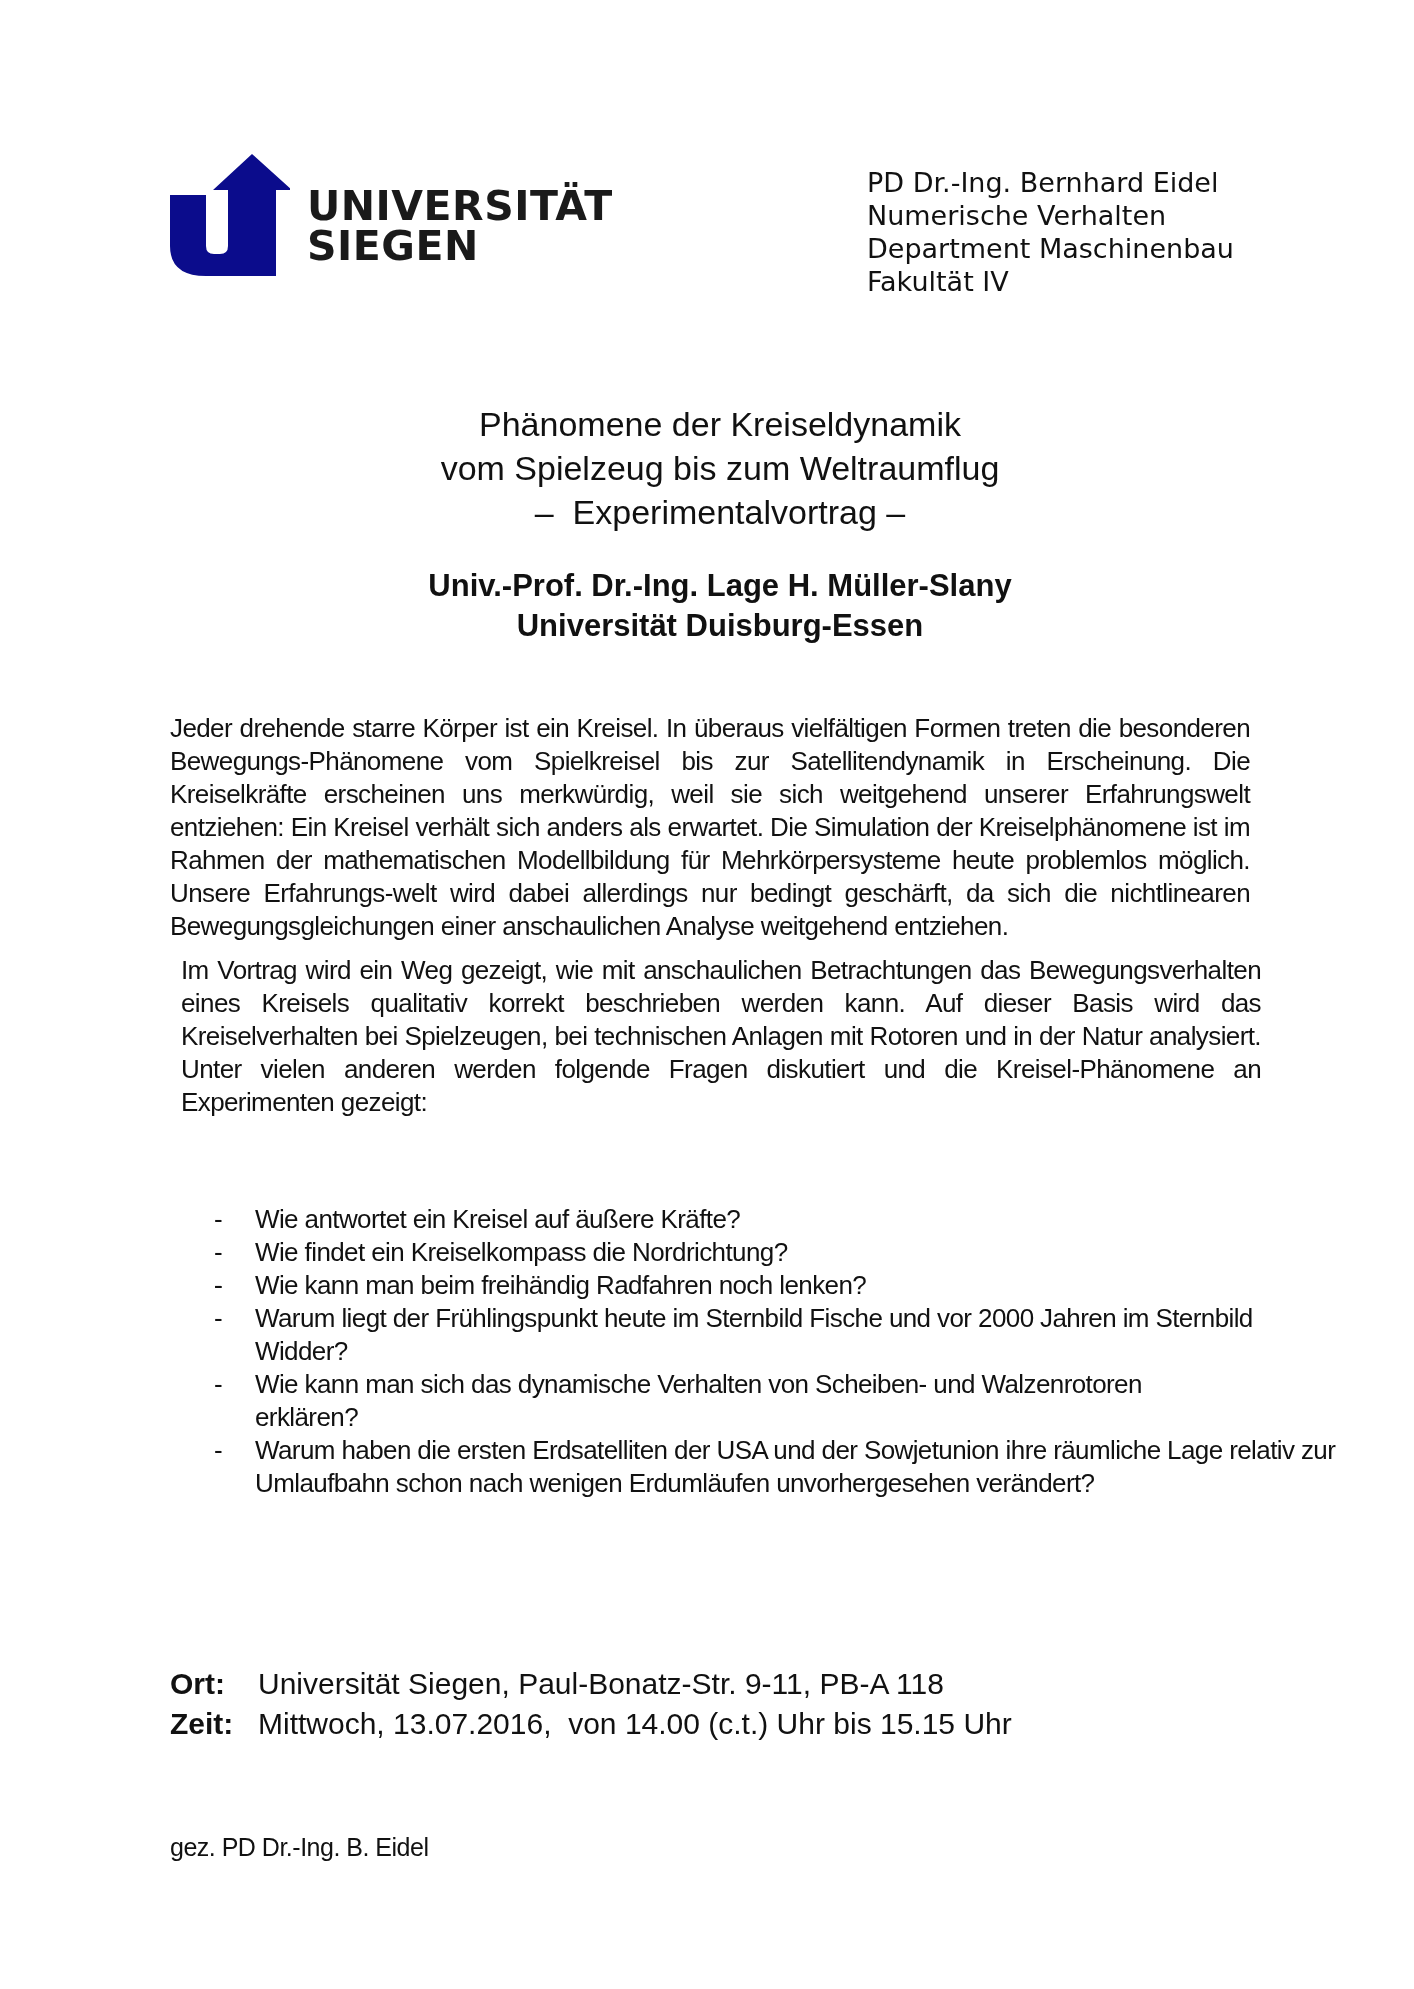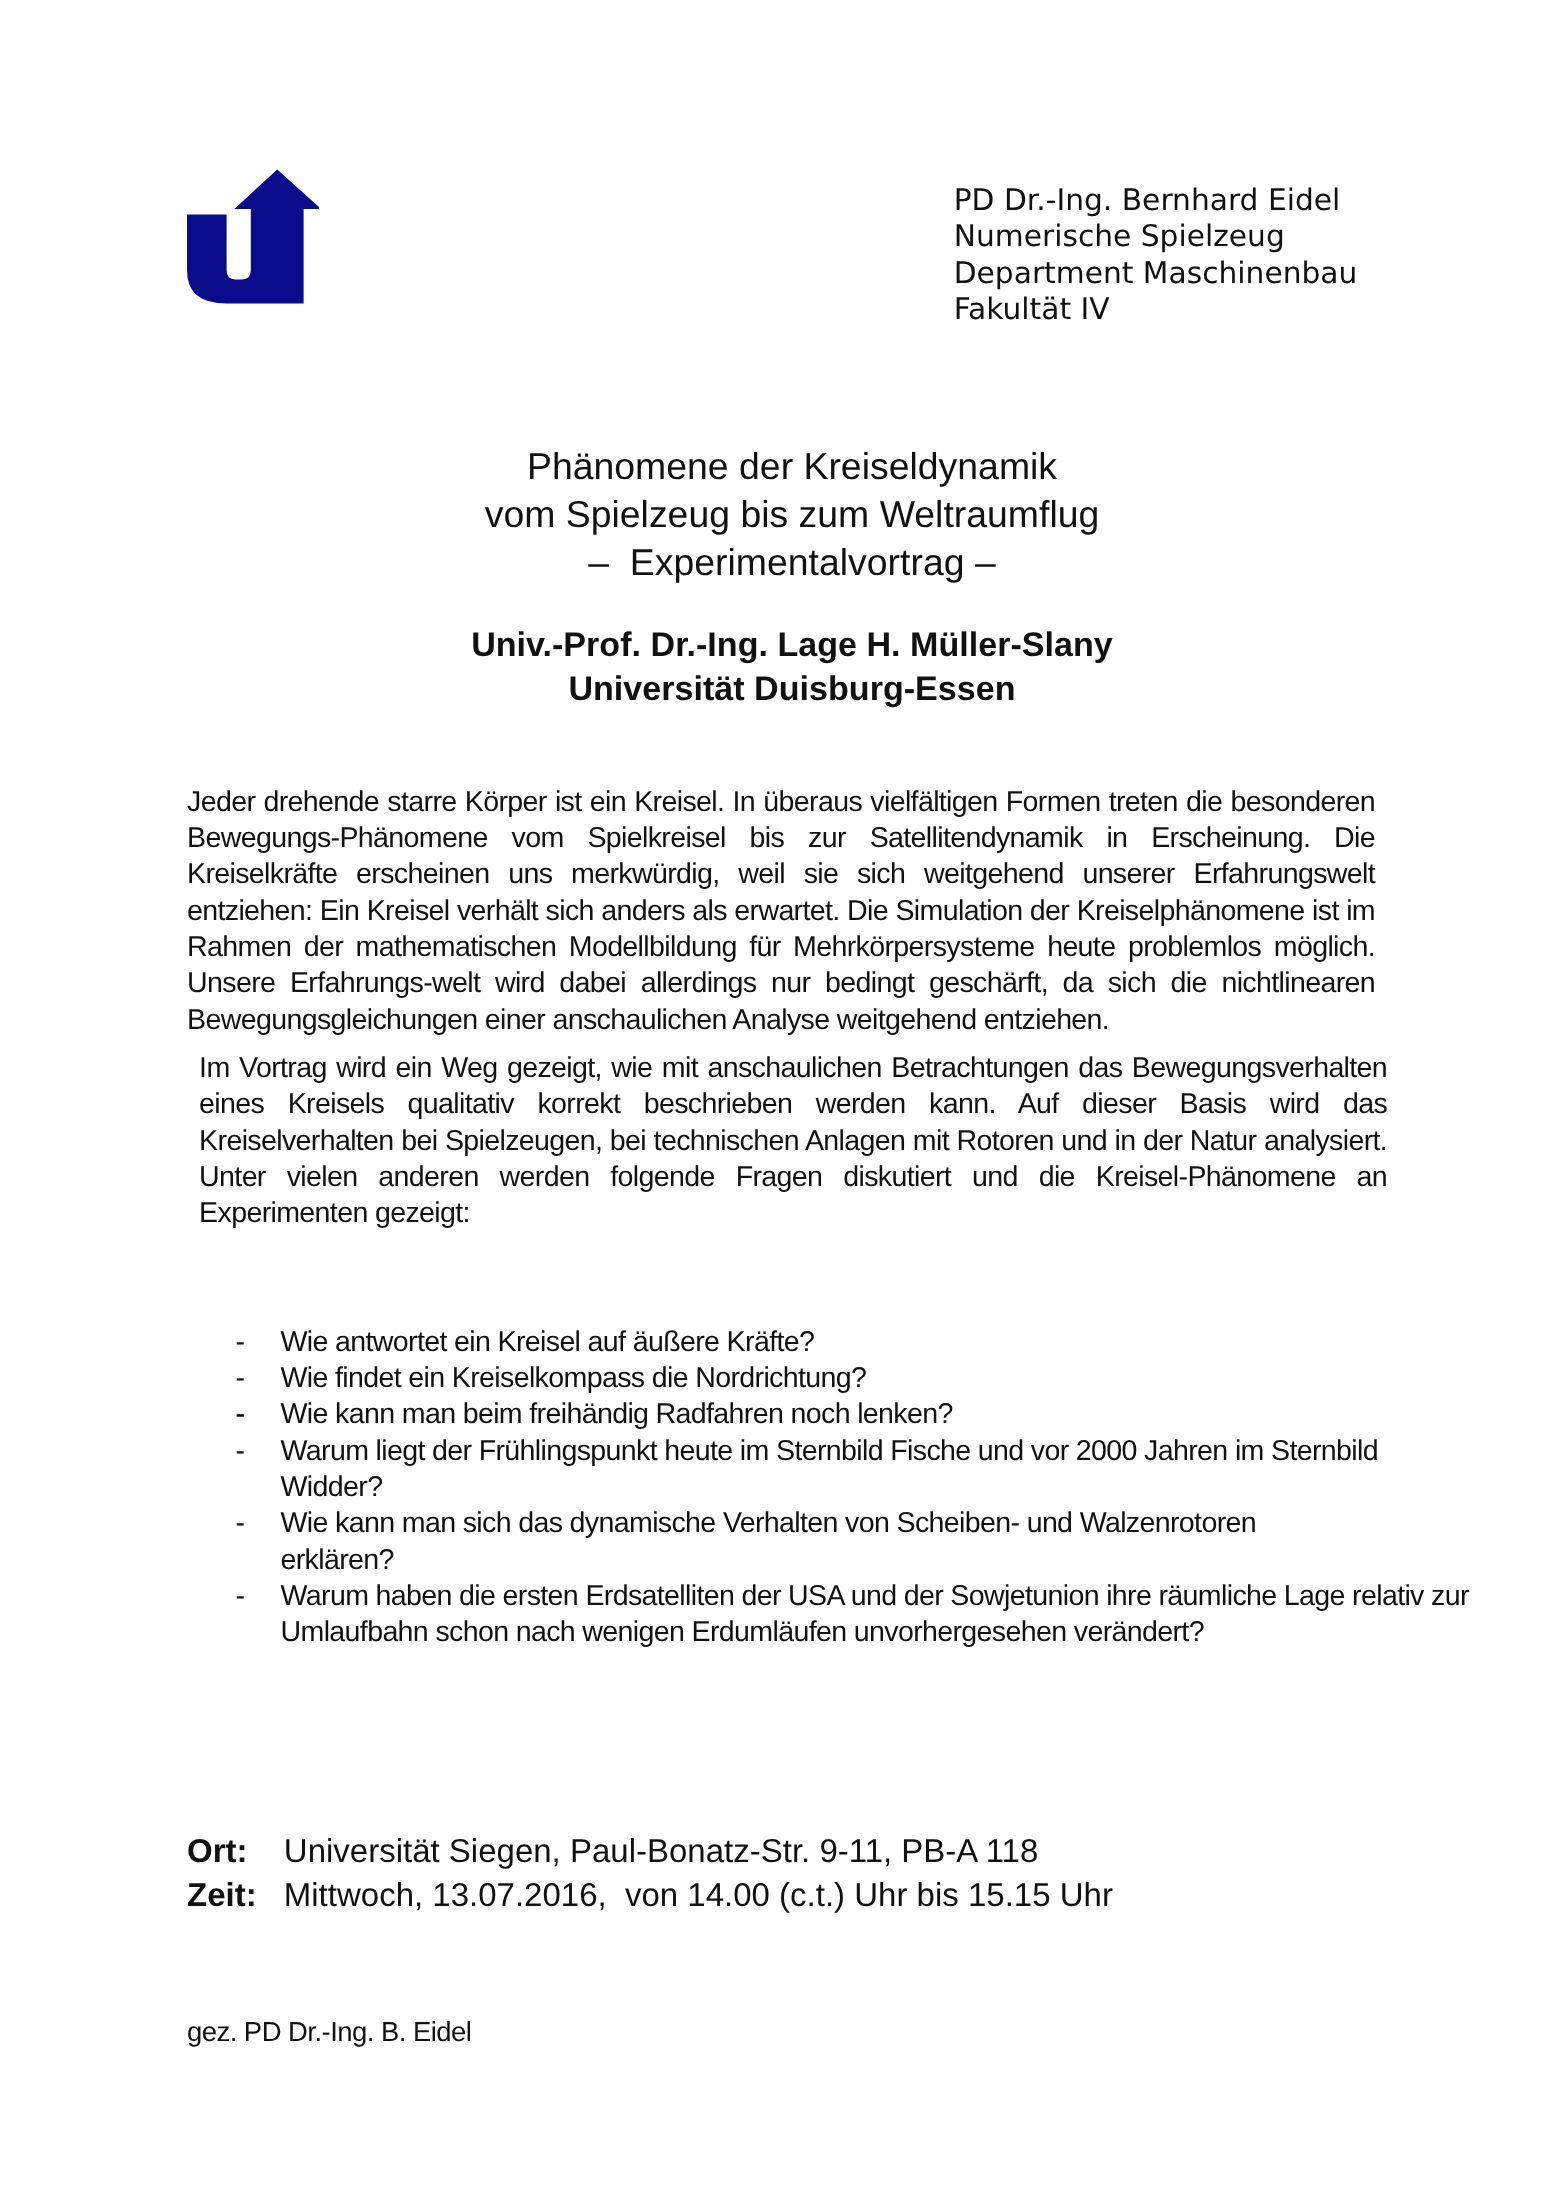--- a/index.html
+++ b/index.html
@@ -53,25 +53,29 @@
       font-size: 25px; line-height: 30px; letter-spacing: -0.5px;
     }
   </style>
 </head>
 <body>
 
 <div class="logo">
   <svg width="120" height="130" viewBox="0 0 120 130">
     <path fill="#0b0c8c" d="M0,45 L36,45 L36,96 Q36,104 44,104 L50,104 Q58,104 58,96 L58,40 L43,40 L82,4 L122,40 L106,40 L106,126 L36,126 Q0,126 0,96 Z"></path>
   </svg>
+  <div class="logo-text">
+    <div>UNIVERSITÄT</div>
+    <div>SIEGEN</div>
+  </div>
 </div>
 
 <div class="sender">
   <div>PD Dr.-Ing. Bernhard Eidel</div>
-  <div>Numerische Spielzeug</div>
+  <div>Numerische Verhalten</div>
   <div>Department Maschinenbau</div>
   <div>Fakultät IV</div>
 </div>
 
 <div class="title-block">
   <div>Phänomene der Kreiseldynamik</div>
   <div>vom Spielzeug bis zum Weltraumflug</div>
   <div style="white-space:pre;">–  Experimentalvortrag –</div>
 </div>
 

